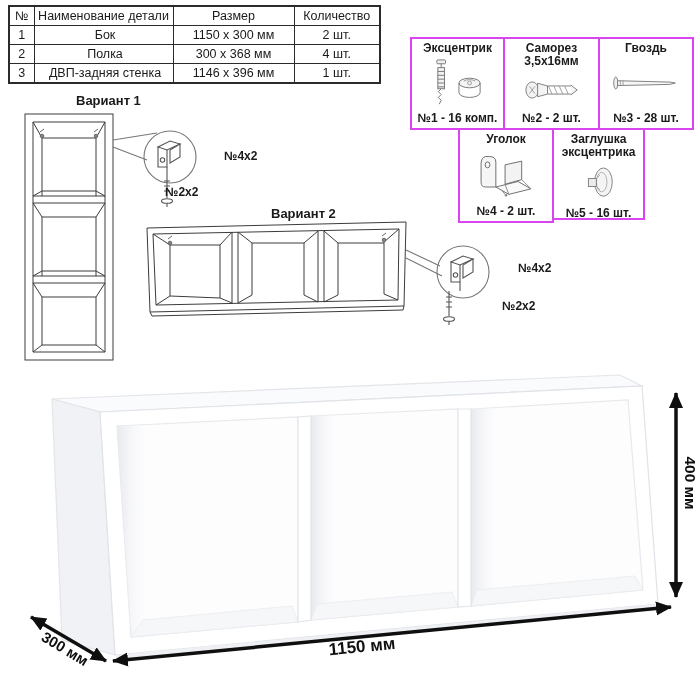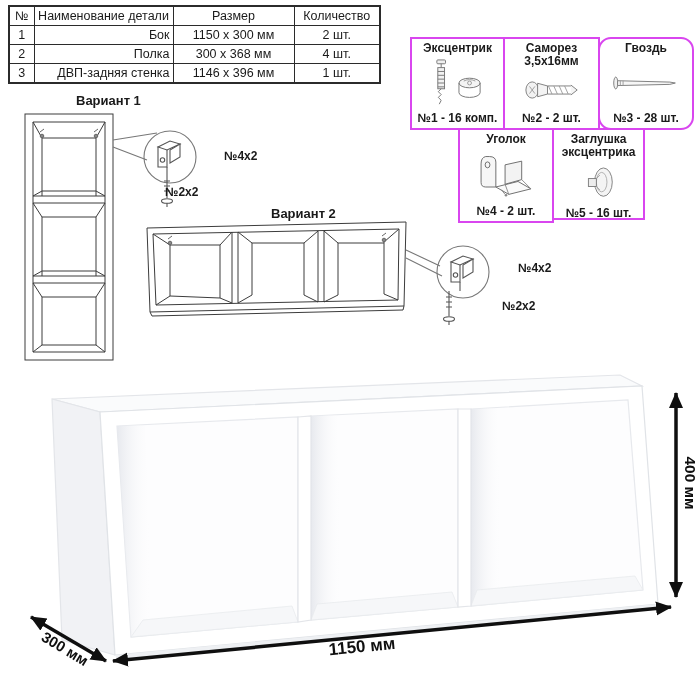--- a/index.html
+++ b/index.html
@@ -5,21 +5,21 @@
   html,body{margin:0;padding:0;background:#fff;}
   .canvas{position:relative;width:700px;height:690px;background:#ffffff;overflow:hidden;
           font-family:"Liberation Sans",sans-serif;color:#1a1a1a;}
   .art{position:absolute;left:0;top:0;}
   
   table.parts{position:absolute;left:8px;top:5px;border-collapse:collapse;table-layout:fixed;
               font-size:12.5px;background:#fff;}
   table.parts td,table.parts th{border:1.5px solid #2b2b2b;height:18px;padding:0 3px;
               font-weight:normal;text-align:center;white-space:nowrap;overflow:hidden;}
   table.parts{border:2px solid #2b2b2b;}
-  table.parts td.nm{text-align:right;padding-left:6px;}
+  table.parts td.nm{text-align:center;padding-left:6px;}
   
   .hw{position:absolute;box-sizing:border-box;border:2px solid #d946ef;background:#fff;
       display:flex;flex-direction:column;justify-content:space-between;align-items:center;
       padding:3px 2px;text-align:center;}
   .hw .nm{font-weight:bold;font-size:12px;line-height:1.12;}
   .hw .ct{font-weight:bold;font-size:12px;}
   .hw .ic{flex:1;display:flex;align-items:center;justify-content:center;}
   
   .lbl{position:absolute;font-weight:bold;white-space:nowrap;padding-left:41px;}
   .vt{font-size:13px;}
@@ -213,21 +213,21 @@
         <ellipse cx="10" cy="20" rx="7" ry="9" fill="#f2f2f2"></ellipse>
         <path d="M7,16 L13,24 M13,16 L7,24" stroke="#999"></path>
         <path d="M16,12.5 L27,15.5 L27,24.5 L16,27.5 Z" fill="#f4f4f4"></path>
         <path d="M27,15.5 H53 M27,24.5 H53 M53,14.5 L60,20 L53,25.5" fill="#f4f4f4"></path>
         <path d="M28,15.5 L32,24.5 M34,15.5 L38,24.5 M40,15.5 L44,24.5 M46,15.5 L50,24.5" stroke="#999"></path>
       </svg>
     </div>
     <div class="ct">№2 - 2 шт.</div>
   </div>
 
-  <div class="hw" style="left:598px;top:37px;width:96px;height:93px;border-radius:13px;">
+  <div class="hw" style="left:598px;top:37px;width:96px;height:93px;">
     <div class="nm">Гвоздь</div>
     <div class="ic">
       <svg width="76" height="22" viewBox="0 0 76 24" fill="none" stroke="#777">
         <ellipse cx="5" cy="12" rx="2.2" ry="6.5" fill="#f0f0f0"></ellipse>
         <path d="M7,9.5 L64,11 L70,12 L64,13.5 L7,14.8 Z" fill="#f6f6f6"></path>
         <path d="M10,9.5 V14.7 M13,9.6 V14.6" stroke="#999"></path>
       </svg>
     </div>
     <div class="ct">№3 - 28 шт.</div>
   </div>

